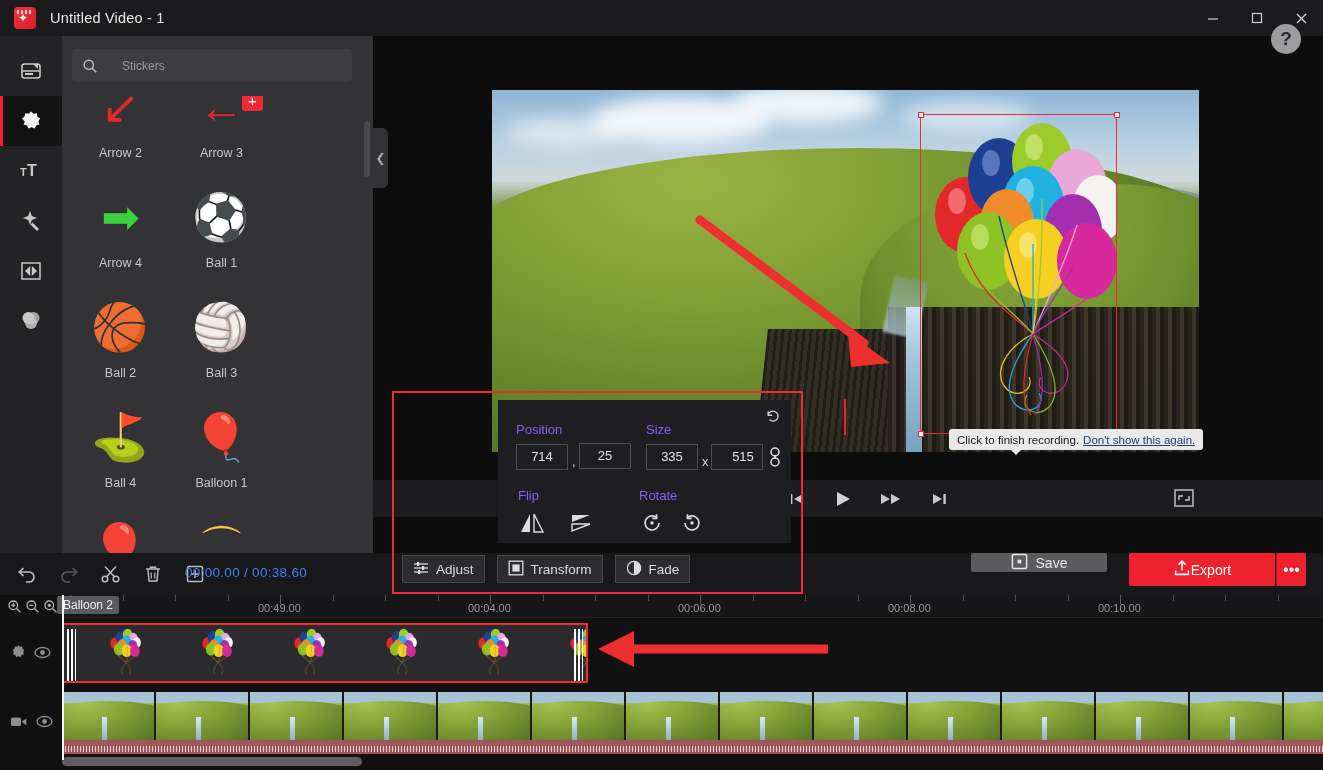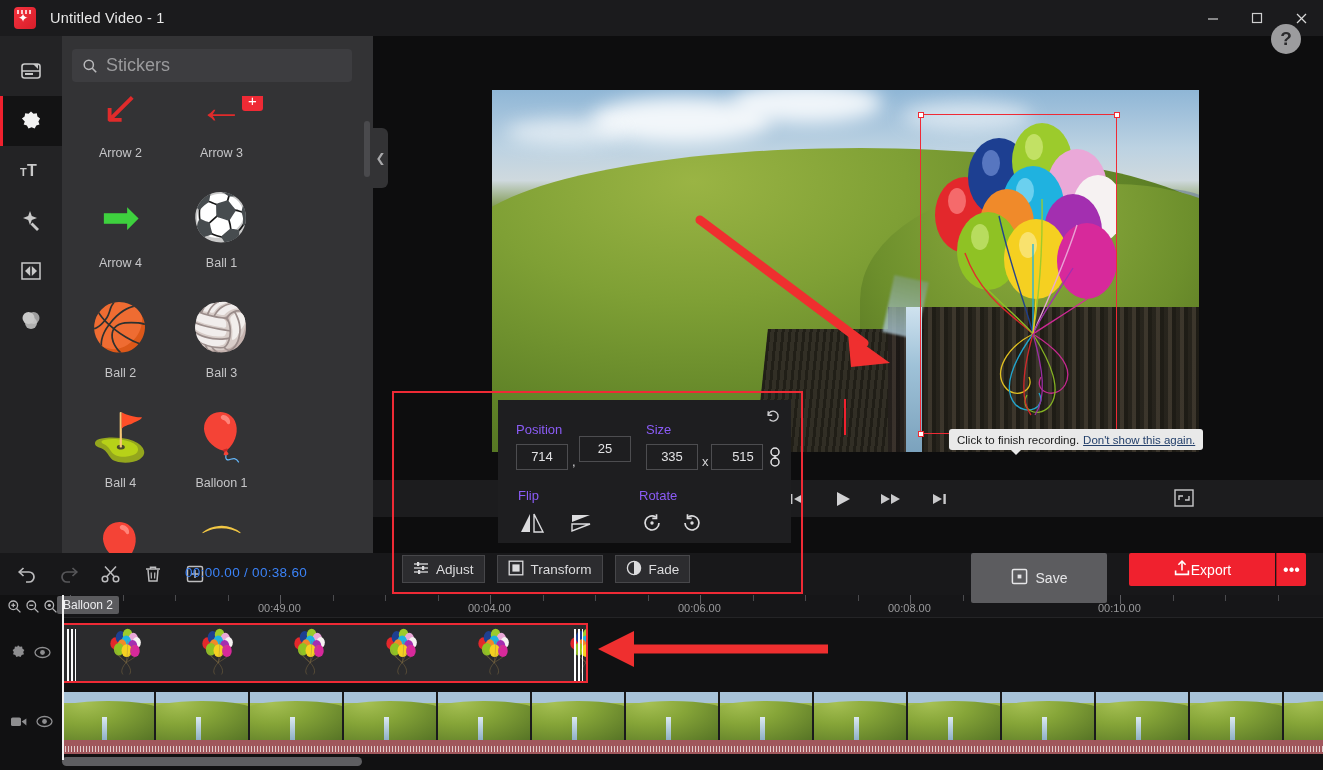--- a/index.html
+++ b/index.html
@@ -62,22 +62,22 @@
     position: absolute; left: 62px; top: 36px; width: 311px; height: 517px;
     background: #333335;
   }
   .search-wrap {
     position: absolute; left: 10px; top: 13px; width: 280px; height: 33px;
     background: #3d3d40; border-radius: 4px; display: flex; align-items: center;
   }
   .search-ico { margin-left: 10px; color: #b9b9bb; display: flex; }
   .search-input {
     background: transparent; border: 0; outline: none;
-    font-family: "Liberation Sans", sans-serif; font-size: 18px; color: #cfcfd1;
-    margin-left: 8px; width: 220px;
+    font-family: "Liberation Sans", sans-serif; font-size: 12px; color: #cfcfd1;
+    margin-left: 24px; width: 220px;
   }
   .search-input::placeholder { color: #9a9a9c; }
 
   .grid {
     position: absolute; left: 0; top: 60px; width: 311px; height: 457px;
     overflow: hidden;
   }
   .grid-inner { position: relative; display: flex; flex-wrap: wrap; padding: 0 8px; }
   .cell {
     width: 95px; height: 110px; margin: 0 3px 0 3px;
@@ -235,21 +235,21 @@
 
   
   .toolbar {
     position: absolute; left: 0; top: 553px; width: 1323px; height: 42px; background: #18181a;
   }
   .tb-icons { position: absolute; left: 12px; top: 6px; display: flex; align-items: center; gap: 12px; }
   .tb-ico { width: 30px; height: 30px; display: flex; align-items: center; justify-content: center; color: #bdbdbf; cursor: default; }
   .tb-ico.dim { color: #57575a; }
   .tb-time { position: absolute; left: 185px; top: 12px; font-size: 13.5px; color: #3b82f6; letter-spacing: .3px; }
   .save-btn {
-    position: absolute; left: 971px; top: 553px; width: 136px; height: 50px; background: #5c5c5f;
+    position: absolute; left: 971px; top: 553px; width: 136px; height: 19px; background: #5c5c5f;
     display: flex; align-items: center; justify-content: center; gap: 8px;
     color: #e6e6e8; font-size: 14px; border-radius: 2px; cursor: default; z-index: 3;
   }
   .export-btn {
     position: absolute; left: 1129px; top: 553px; width: 146px; height: 33px; background: #f0212e;
     display: flex; align-items: center; justify-content: center; gap: 0;
     color: #fff; font-size: 14px; border-radius: 2px 0 0 2px; cursor: default; z-index: 3;
   }
   .export-more {
     position: absolute; left: 1276px; top: 553px; width: 30px; height: 33px; background: #f0212e;
@@ -567,21 +567,21 @@
     <span class="tf-reset">
       <svg width="16" height="16" viewBox="0 0 16 16">
           <path d="M3.2 7.2a5 5 0 1 1 1.3 4.4" fill="none" stroke="#cfcfd1" stroke-width="1.4"></path>
           <path d="M3.2 3.3v4h4" fill="none" stroke="#cfcfd1" stroke-width="1.4"></path>
         </svg>
     </span>
 
     <span class="tf-label" style="left:18px; top:22px;">Position</span>
     <span class="num" style="left:18px; top:44px; width:52px;">714</span>
     <span class="sep" style="left:74px; top:54px;">,</span>
-    <span class="num" style="left:81px; top:36px; width:52px;">25</span>
+    <span class="num" style="left:81px; top:43px; width:52px;">25</span>
 
     <span class="tf-label" style="left:148px; top:22px;">Size</span>
     <span class="num" style="left:148px; top:44px; width:52px;">335</span>
     <span class="sep" style="left:204px; top:54px;">x</span>
     <span class="num" style="left:213px; top:44px; width:52px;padding-left:12px;">515</span>
     <span class="lock-ico" style="left:270px; top:46px;">
       <svg width="14" height="22" viewBox="0 0 14 22">
           <circle cx="7" cy="6" r="4" fill="none" stroke="#e2e2e4" stroke-width="1.5"></circle>
           <circle cx="7" cy="16" r="4" fill="none" stroke="#e2e2e4" stroke-width="1.5"></circle>
           <line x1="7" y1="9" x2="7" y2="13" stroke="#e2e2e4" stroke-width="1.5"></line>

